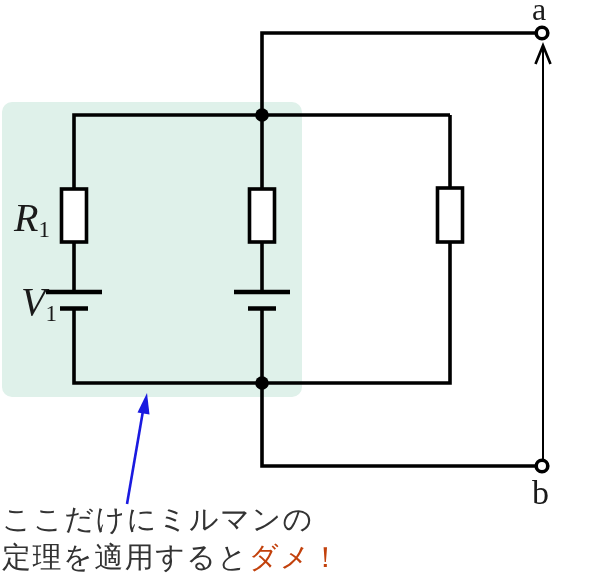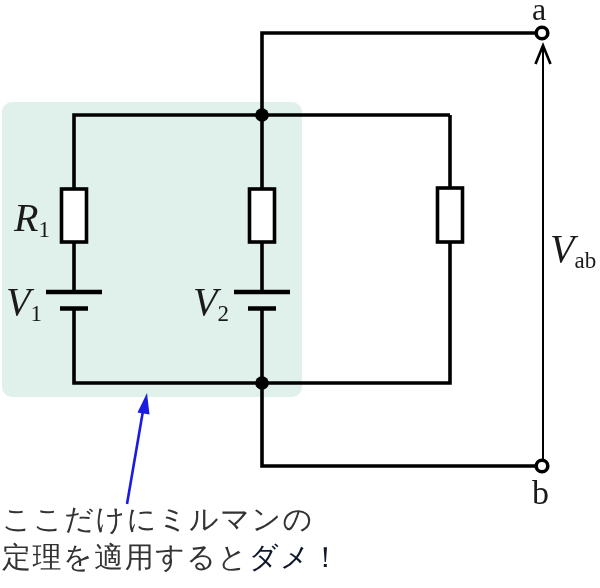--- a/index.html
+++ b/index.html
@@ -36,21 +36,21 @@
   }
   .caption-line {
     position: absolute;
     font-family: Liberation Sans, sans-serif;
     font-size: 29px;
     line-height: 32px;
     letter-spacing: 1.5px;
     color: #333333;
     white-space: nowrap;
   }
-  .caption-line .em { color: #0f172a; }
+  .caption-line .em { color: #c2410c; }
 </style>
 </head>
 <body>
 
 <div class="stage">
 
   <svg width="600" height="588" viewBox="0 0 600 588">
 
     <rect x="2" y="102" width="300" height="295" rx="10" fill="#dff1ea"></rect>
 
@@ -93,25 +93,23 @@
     <g>
       <path d="M127 504 L144 405" stroke-width="2.6" fill="none" stroke="#1a1ae0"></path>
       <polygon points="147,393 149.5,414.5 137.5,412.5" fill="#1a1ae0"></polygon>
     </g>
   </svg>
 
   <span class="clabel" style="left:14px; top:198px"><span class="base">R</span><sub>1</sub></span>
 
 
 
-  <span class="clabel" style="left:6px; top:282px"><span class="base">V</span><sub>1</sub></span>
+  <span class="clabel" style="left:21px; top:282px"><span class="base">V</span><sub>1</sub></span>
 
-  <span class="clabel" style="left:193px; top:282px"><span class="base">V</span><sub>2</sub></span>
 
-  <span class="clabel" style="left:550px; top:229px"><span class="base">V</span><sub>ab</sub></span>
 
   <span class="tlabel" style="left:532px; top:-7px; font-size:32px">a</span>
   <span class="tlabel" style="left:532px; top:476px; font-size:34px">b</span>
 
   <div class="caption-line" style="left:2px; top:503px">ここだけにミルマンの</div>
   <div class="caption-line" style="left:2px; top:541px"><span>定理を適用すると</span><span class="em">ダメ！</span></div>
 
 </div>
 
 </body></html>

